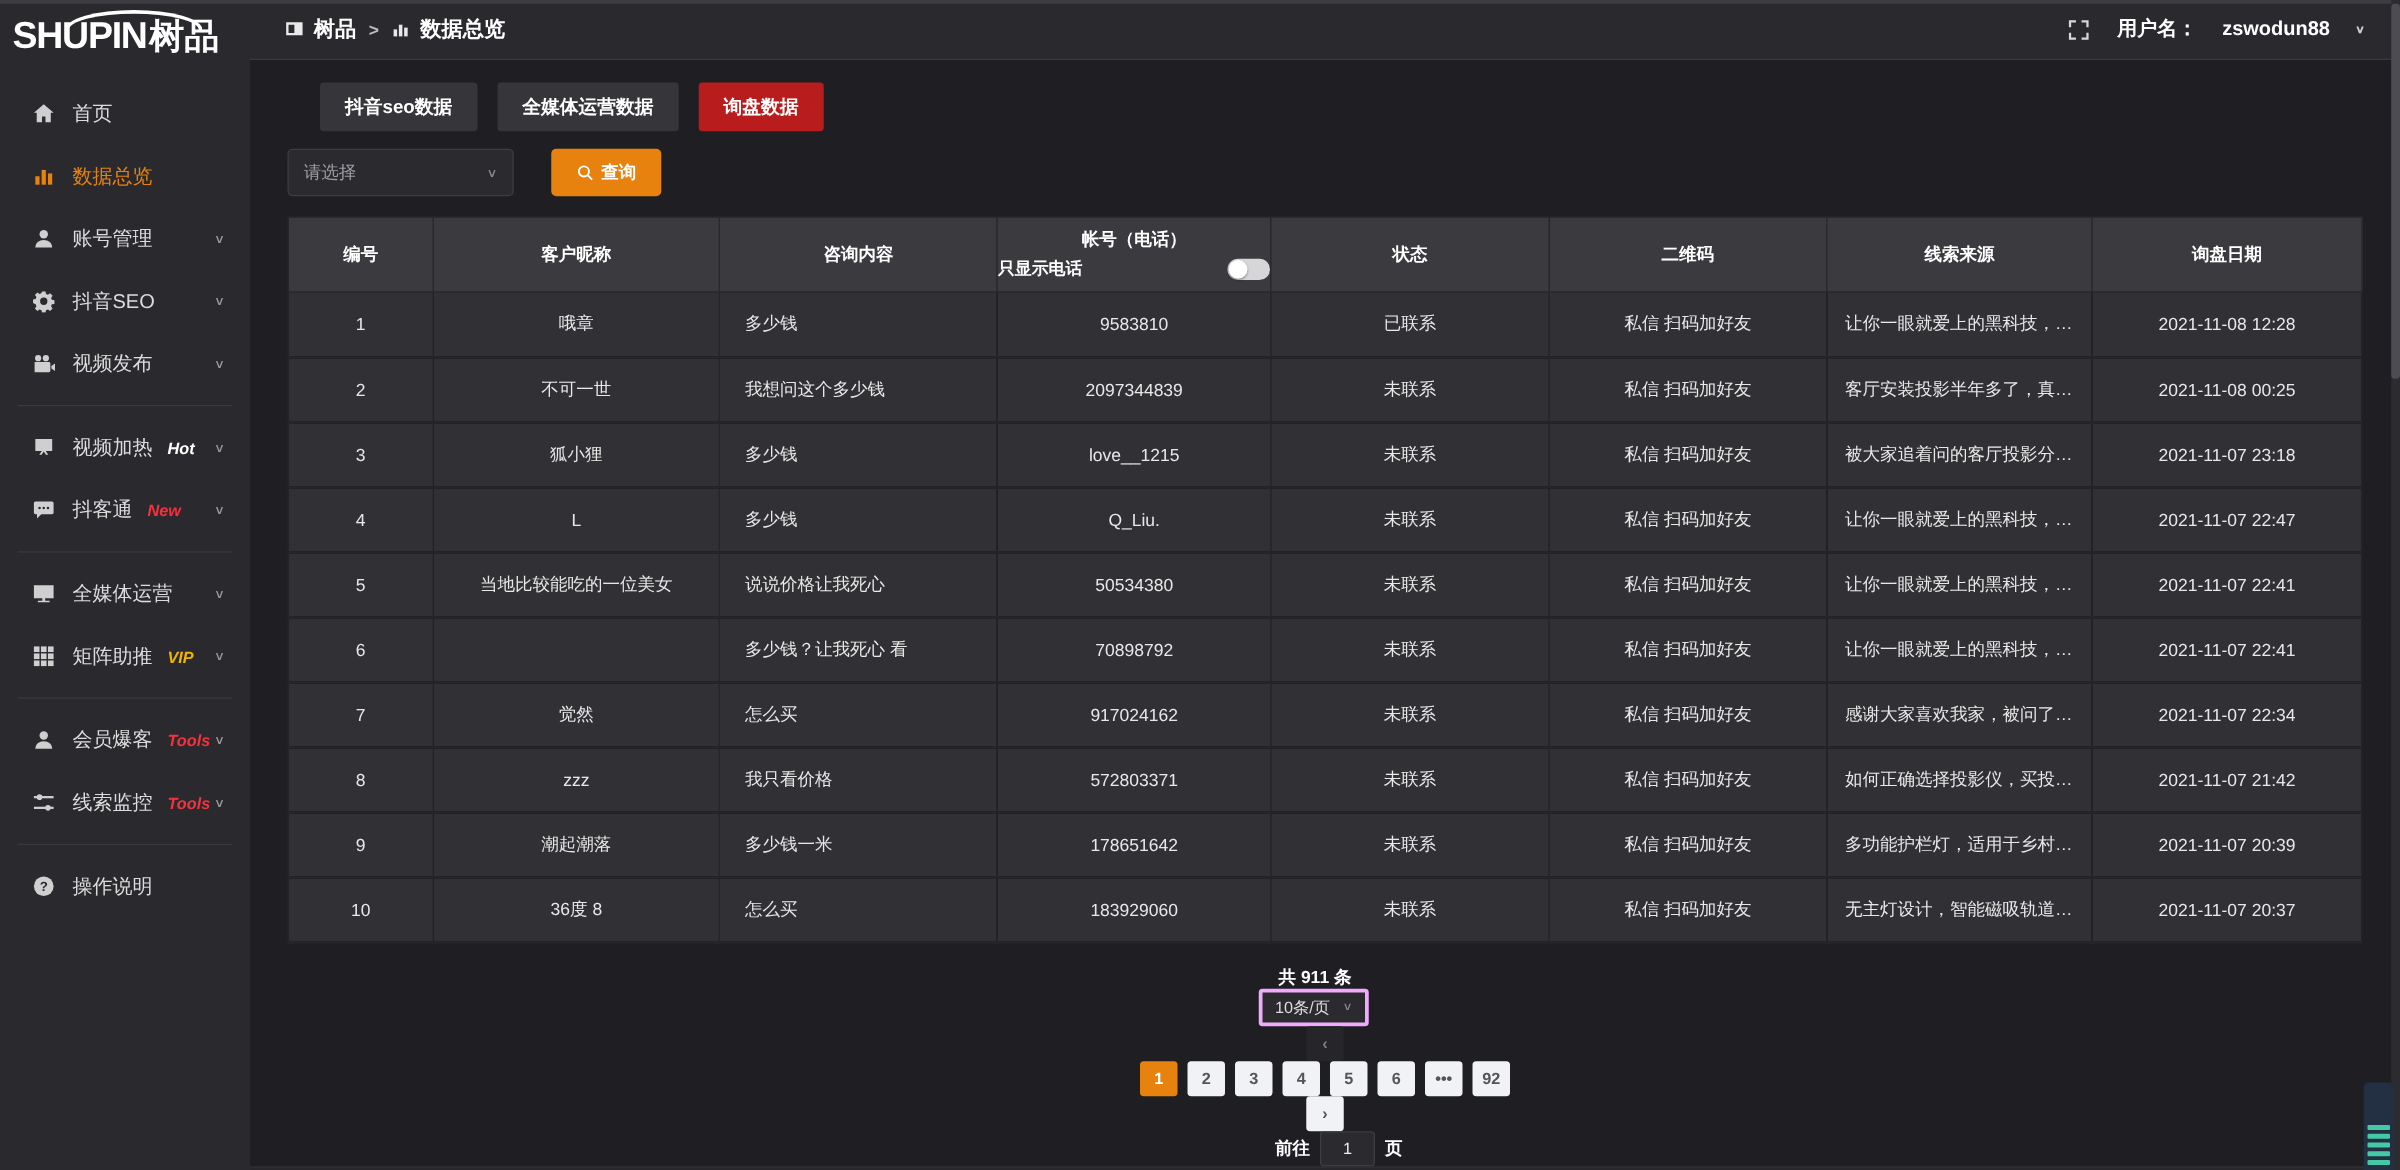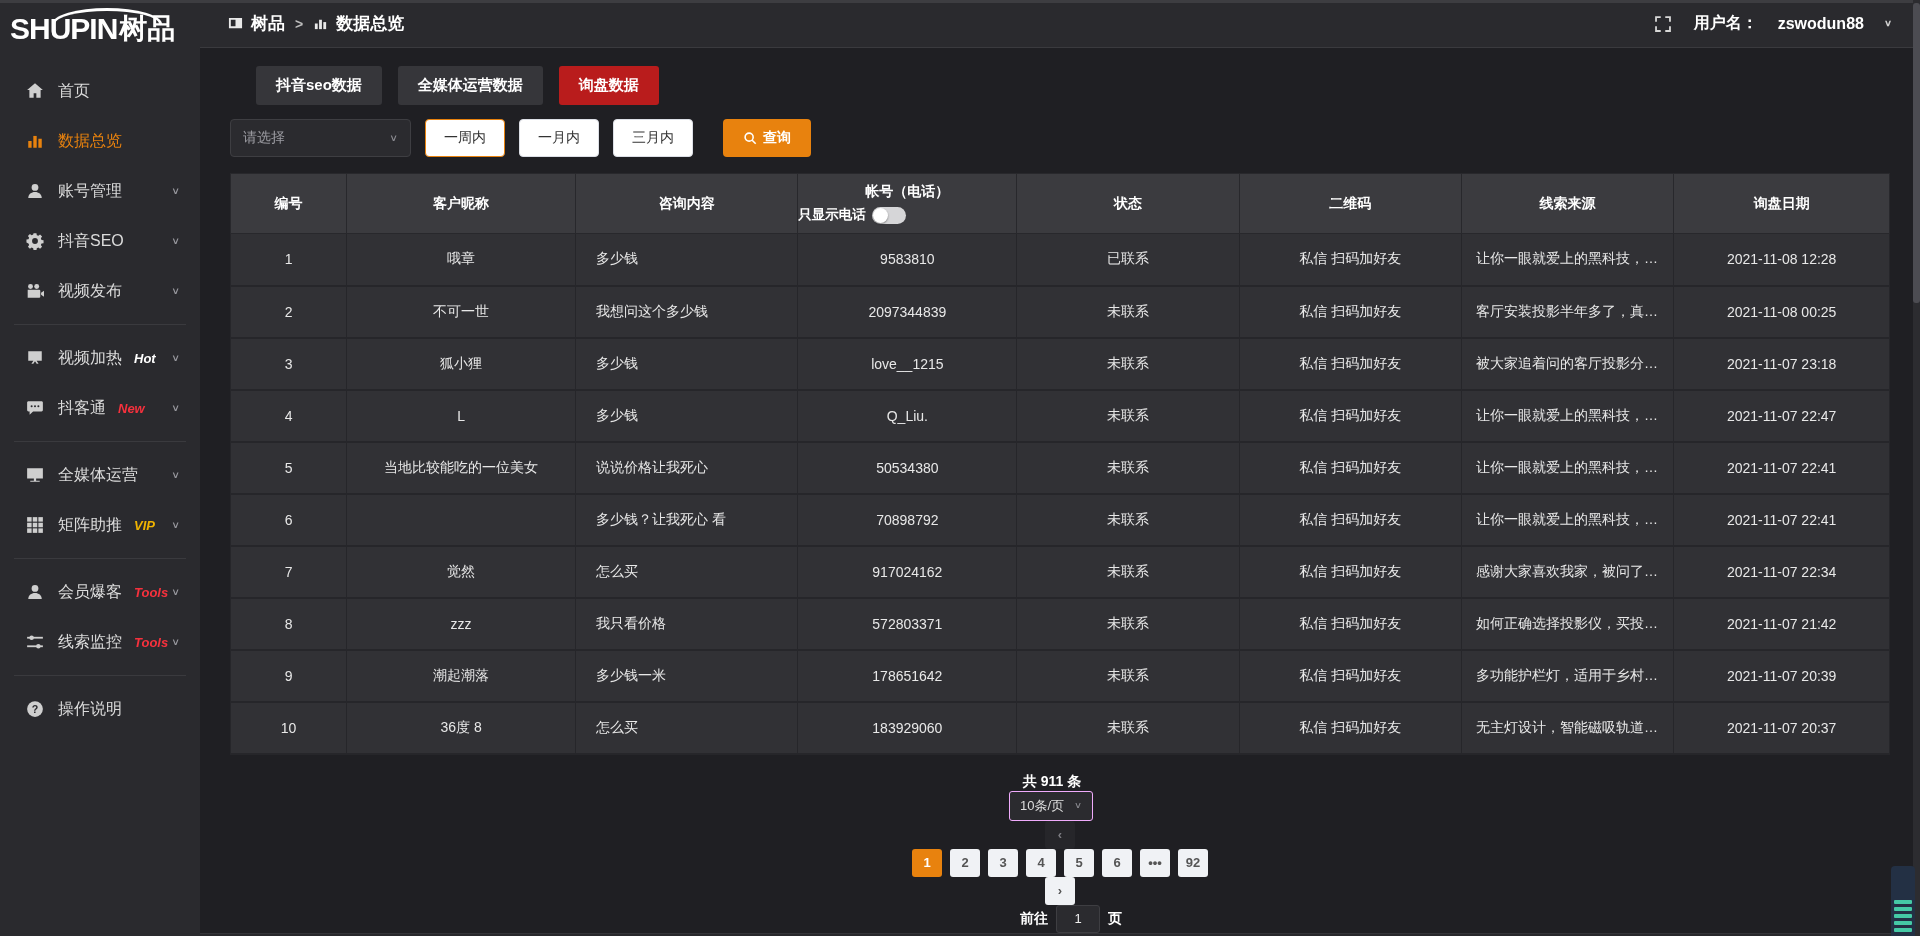--- a/index.html
+++ b/index.html
@@ -57,28 +57,28 @@
   
   table.grid { width:100%; border-collapse:collapse; table-layout:fixed; }
   .grid th { background:#3b3b3f; color:#fff; font-size:14px; font-weight:700; height:60px; border:1px solid #28282c; text-align:center; vertical-align:middle; }
   .grid td { background:#313135; color:#e8e8e8; font-size:14px; height:52px; border:1px solid #26262a; border-bottom-width:2px; text-align:center; vertical-align:middle; padding:0 10px; overflow:hidden; white-space:nowrap; text-overflow:ellipsis; }
   .grid td.cell-content { text-align:left; padding-left:20px; }
   .grid td.cell-source { text-align:left; padding-left:14px; }
   .txt-link { color:#d9821c; cursor:pointer; }
   .status-un { color:#d9821c; }
   .status-done { color:#fff; }
   .acct-head-top { margin-bottom:5px; }
-  .acct-head-sub { display:flex; align-items:center; justify-content:flex-start; gap:6px; font-weight:700; font-size:13.5px; }
+  .acct-head-sub { display:flex; align-items:center; justify-content:space-between; gap:6px; font-weight:700; font-size:13.5px; }
   .toggle { width:34px; height:17px; border-radius:9px; background:#d6d6d8; position:relative; cursor:pointer; flex-shrink:0; }
   .toggle .knob { position:absolute; left:1px; top:1px; width:15px; height:15px; border-radius:50%; background:#fff; box-shadow:0 1px 2px rgba(0,0,0,.4); }
 
   
   .pager { display:flex; align-items:center; margin-top:18px; font-size:14px; color:#fff;flex-direction:column; }
   .pager .total { margin-right:16px; font-weight:600; }
-  .size-sel { height:30px; background:#2b2b2f; border:1px solid #f0abfc; border-radius:3px; color:#ddd; font-size:13px; display:flex; align-items:center; padding:0 10px; gap:10px; cursor:pointer; margin-right:18px; }
+  .size-sel { height:30px; background:#2b2b2f; border:3px solid #f0abfc; border-radius:3px; color:#ddd; font-size:13px; display:flex; align-items:center; padding:0 10px; gap:10px; cursor:pointer; margin-right:18px; }
   .size-sel .sel-caret { color:#8a8a90; font-size:11px; transform:scaleY(.8); }
   .pg-btn { min-width:30px; height:28px; margin:0 4px; border:none; border-radius:3px; background:#f0f2f5; color:#555; font-size:13px; font-weight:700; cursor:pointer; display:inline-flex; align-items:center; justify-content:center; padding:0 6px; font-family:inherit; }
   .pg-btn.active { background:#e8820e; color:#fff; }
   .pg-btn.nav-prev { background:#26262a; color:#7d7d83; }
   .jump { display:flex; align-items:center; gap:8px; margin-left:22px; font-weight:600; }
   .jump input { width:44px; height:28px; background:#2b2b2f; border:1px solid #3e3e42; border-radius:3px; color:#eee; text-align:center; font-size:13px; font-family:inherit; }
 
   
   .footer { height:74px; background:#28282c; border-top:1px solid #343438; display:flex; align-items:center; justify-content:center; color:#e2e2e2; font-size:15px; flex-shrink:0; }
 
@@ -278,21 +278,20 @@
           <button class="tab-btn">抖音seo数据</button>
           <button class="tab-btn">全媒体运营数据</button>
           <button class="tab-btn active">询盘数据</button>
         </div>
 
       <div class="filter-row">
         <div class="sel-box">
           <span>请选择</span>
           <span class="sel-caret">∨</span>
         </div>
-        <span id="range-buttons"><button class="range-btn selected">一周内</button><button class="range-btn">一月内</button><button class="range-btn">三月内</button></span>
         <button class="search-btn">
           <svg viewBox="0 0 16 16" fill="none" stroke="#fff" stroke-width="1.8">
               <circle cx="7" cy="7" r="4.6"></circle>
               <line x1="10.5" y1="10.5" x2="14.5" y2="14.5"></line>
             </svg>
           <span>查询</span>
         </button>
       </div>
 
       <table class="grid">

